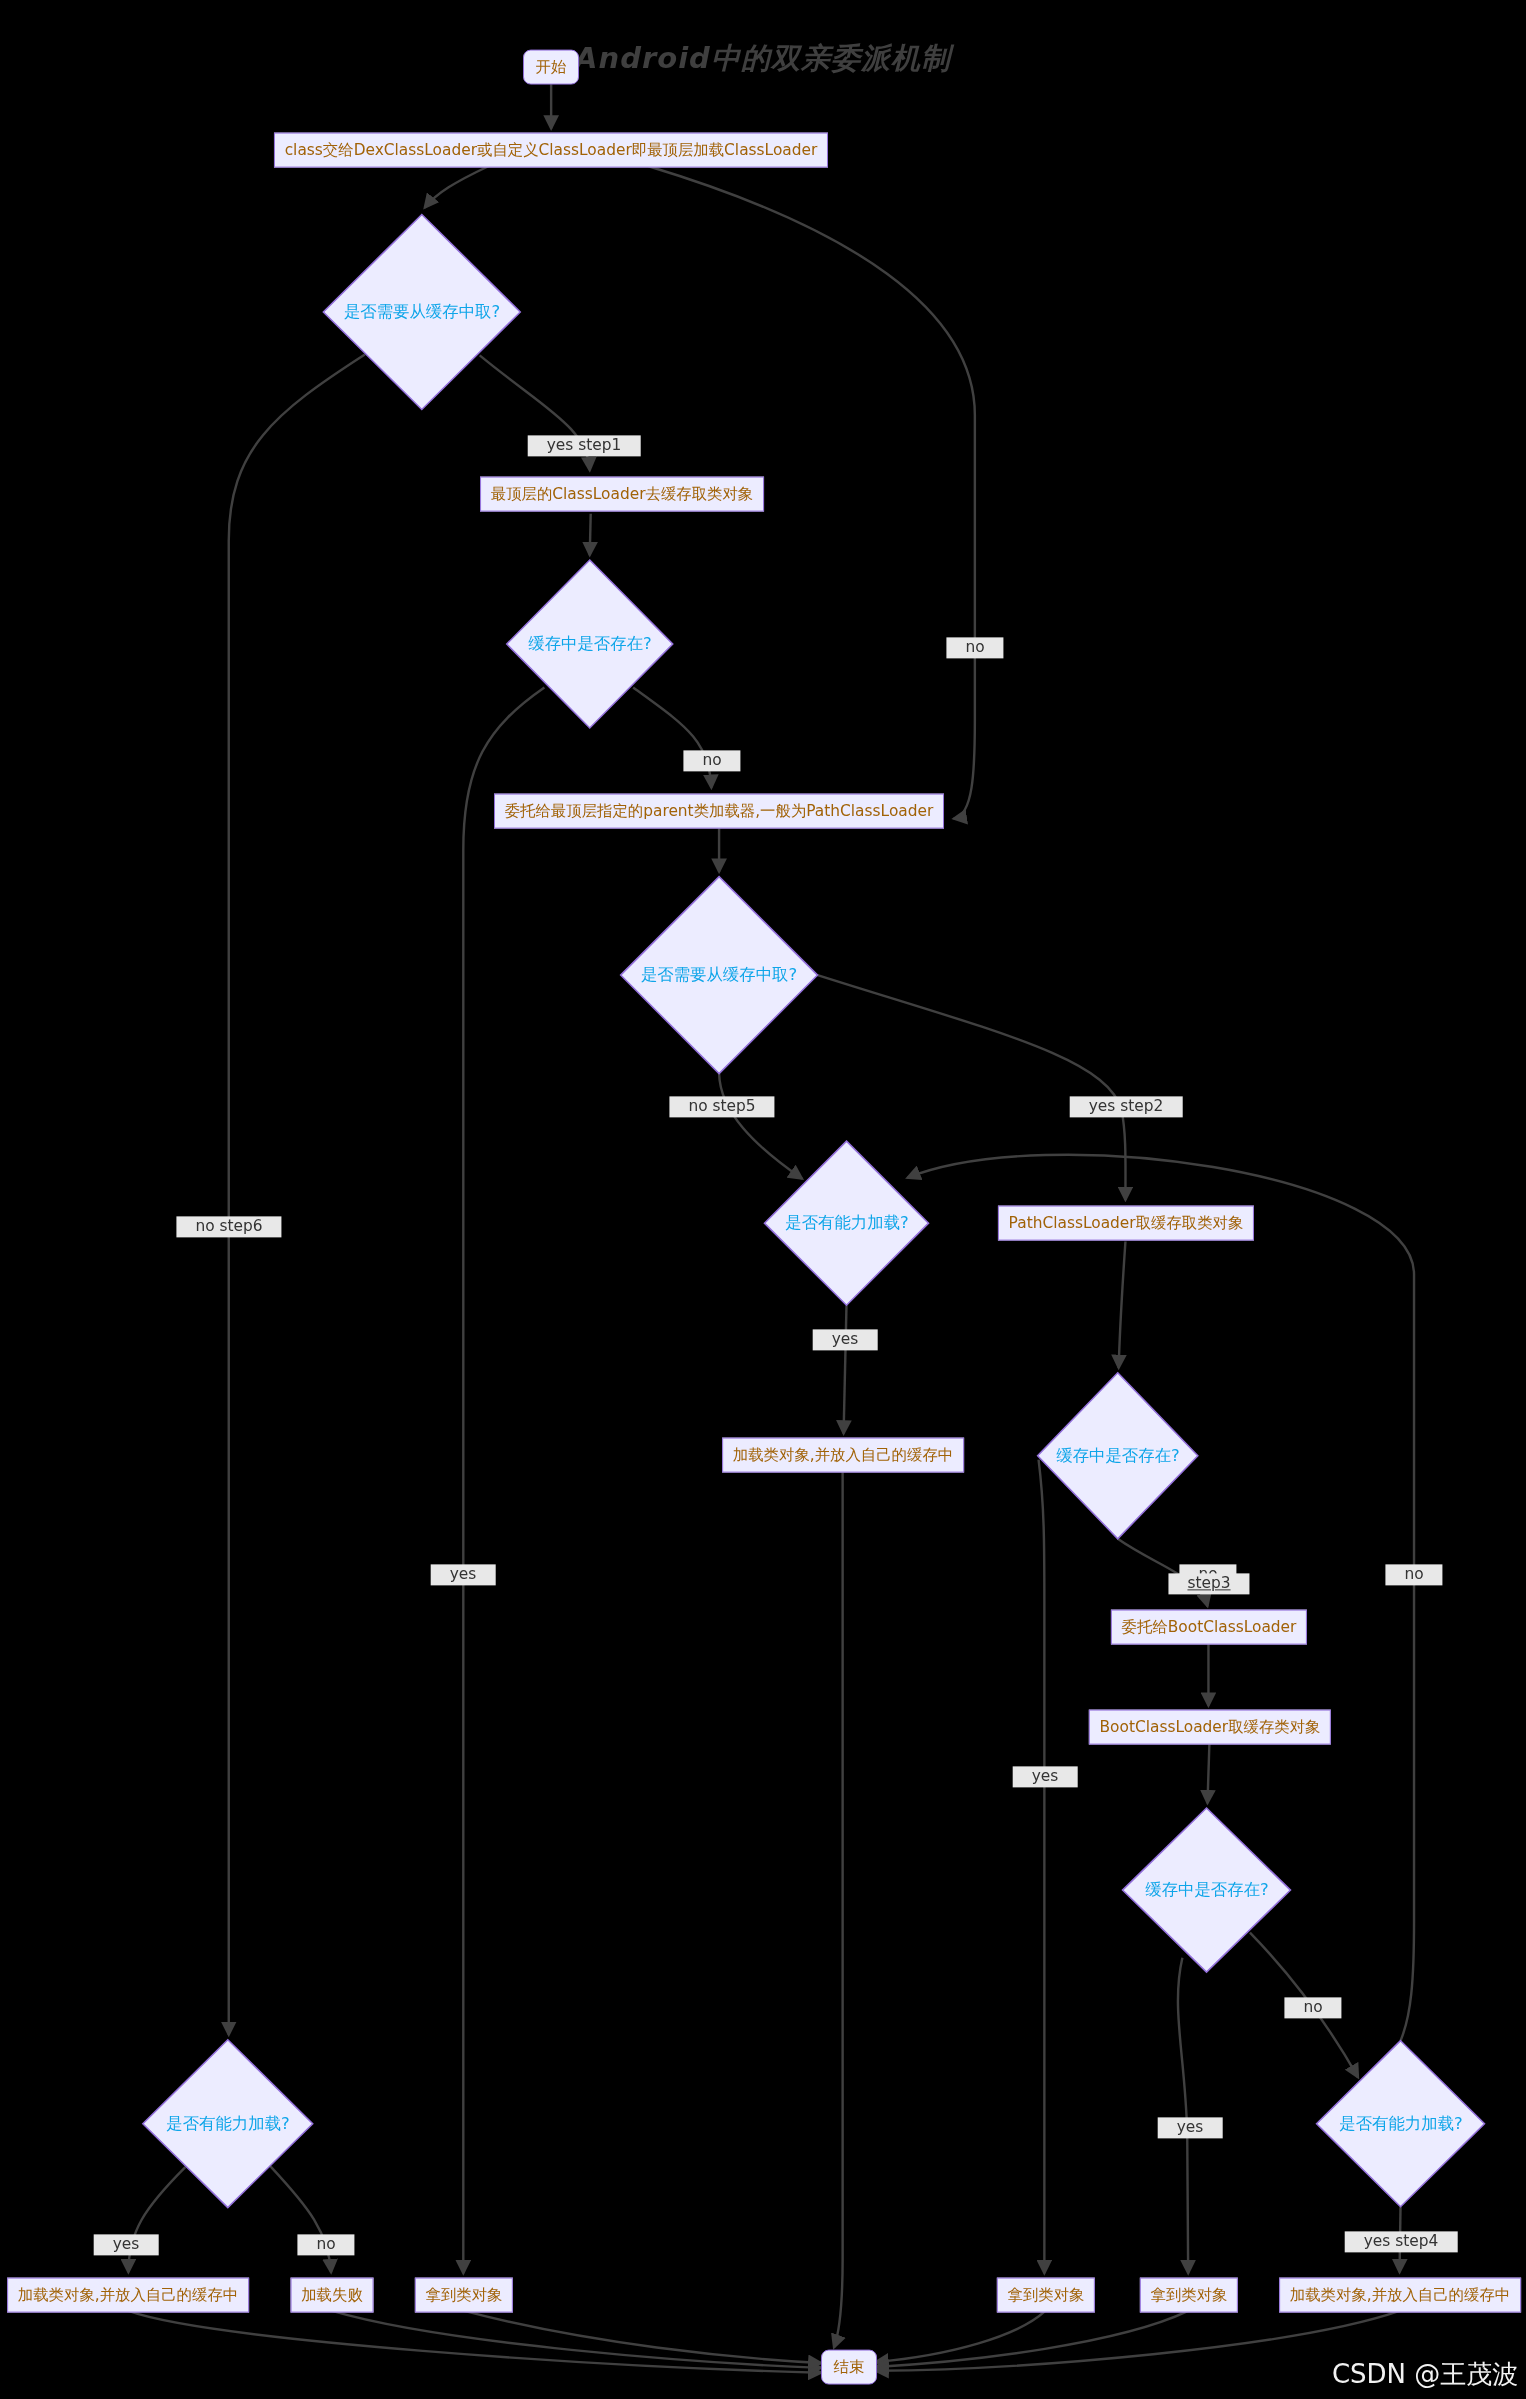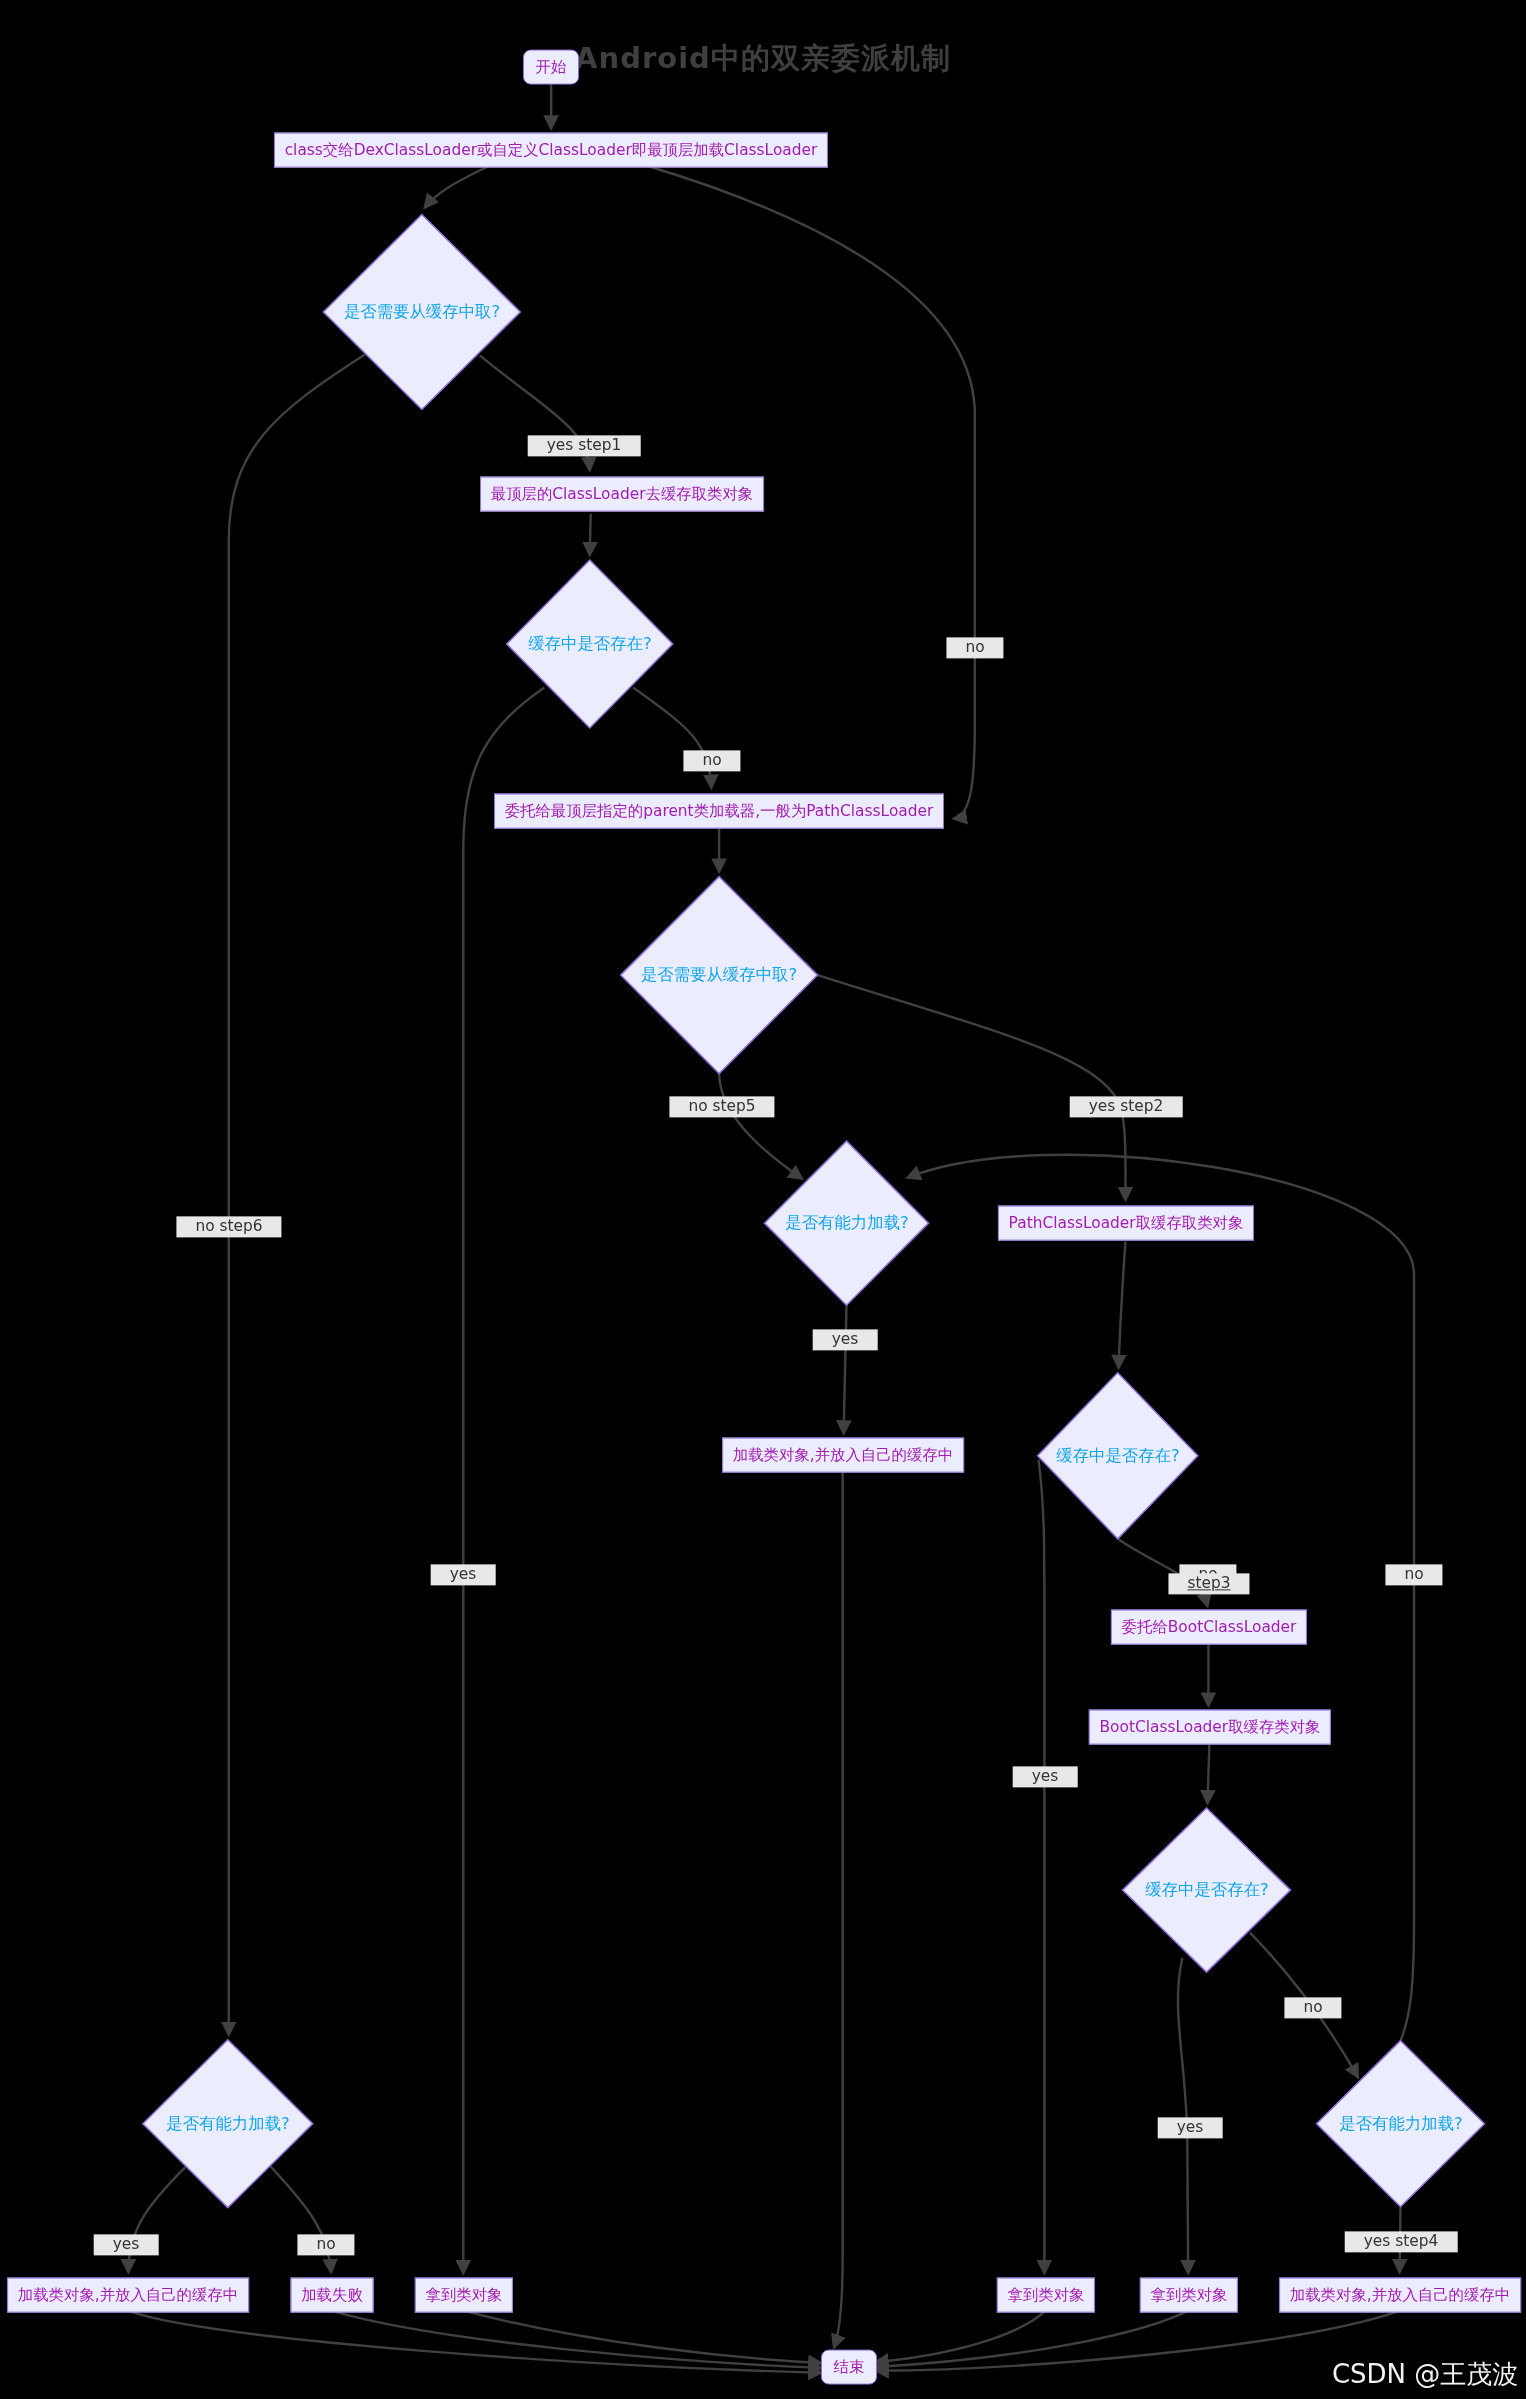--- a/index.html
+++ b/index.html
@@ -1,24 +1,24 @@
 <!DOCTYPE html>
 <html><head>
 <meta charset="utf-8">
 <style>
   html,body{margin:0;padding:0;background:#000;}
   .canvas{position:relative;width:1526px;height:2399px;background:#000;overflow:hidden;
           font-family:"DejaVu Sans",sans-serif;}
   .title{position:absolute;top:39px;left:0;width:100%;text-align:center;
-         color:#3f3f3f;font-size:29px;font-weight:bold;letter-spacing:1px;}
+         color:#3f3f3f;font-size:29px;font-weight:bold;letter-spacing:1px;font-style:italic;}
   svg.edges{position:absolute;left:0;top:0;width:1526px;height:2399px;}
   .edge{fill:none;stroke:#404040;stroke-width:2.5px;}
   .shape{fill:#ececff;stroke:#9370db;stroke-width:1.6px;}
   .box{position:absolute;transform:translate(-50%,-50%);background:#ececff;
-       border:1.5px solid #9370db;color:#a21caf;font-size:15.4px;line-height:1.25;
+       border:1.5px solid #9370db;color:#a16207;font-size:15.4px;line-height:1.25;
        padding:6.8px 9.7px;white-space:nowrap;text-align:center;box-sizing:border-box;}
   .rounded{border-radius:7.7px;padding:6.8px 11.6px;}
   .dtext{position:absolute;transform:translate(-50%,-50%);color:#0ea5e9;
          font-size:16.4px;white-space:nowrap;text-align:left;}
   .elabel{position:absolute;transform:translate(-50%,-50%);background:#e8e8e8;
           color:#333;font-size:15.4px;line-height:1.25;padding:1px 19px;white-space:nowrap;}
   .watermark{position:absolute;top:2357px;right:7.7px;color:#f2f2f2;font-size:26px;}
 </style>
 </head>
 <body>

